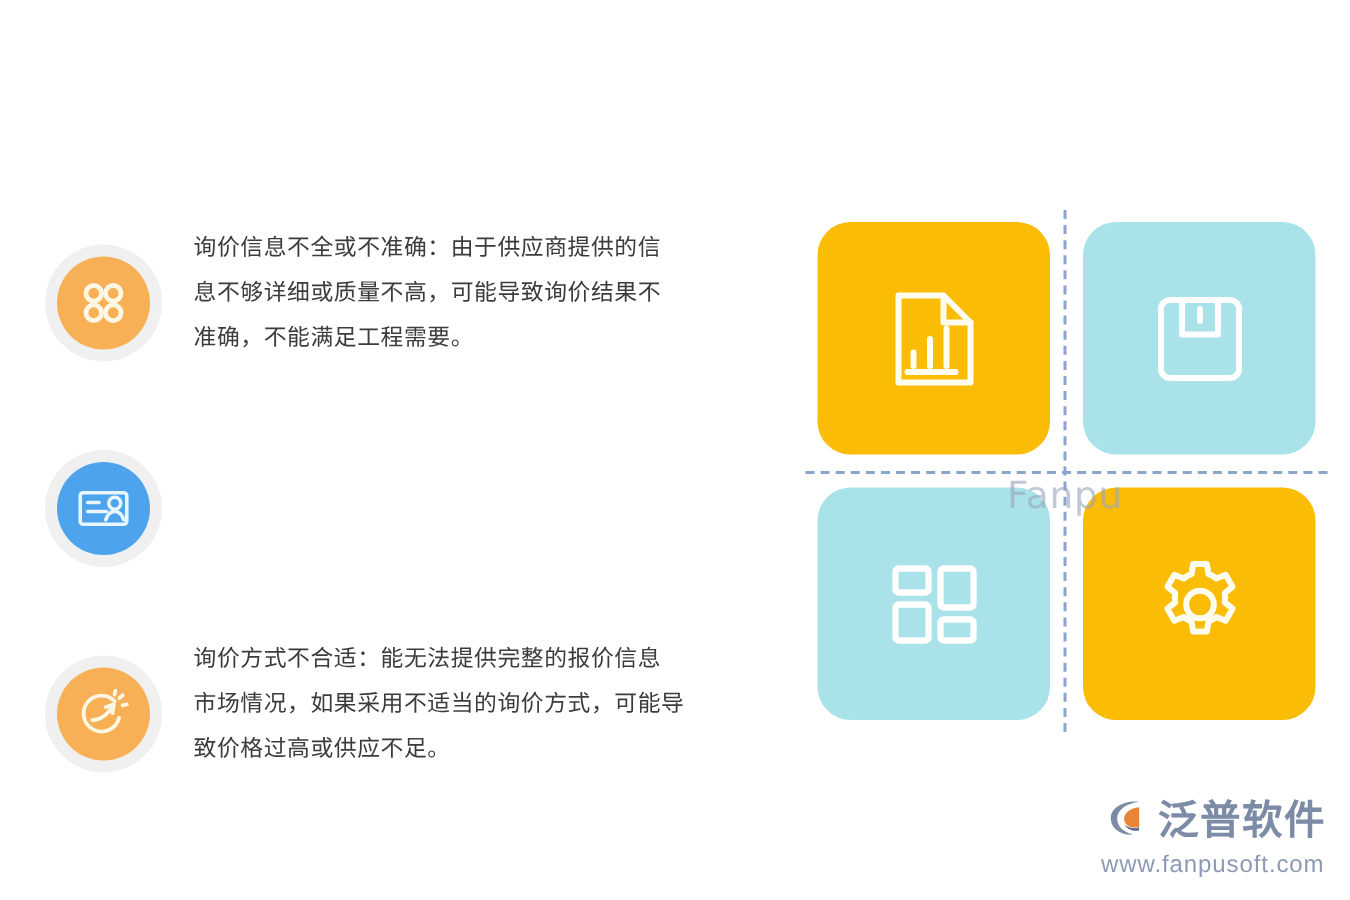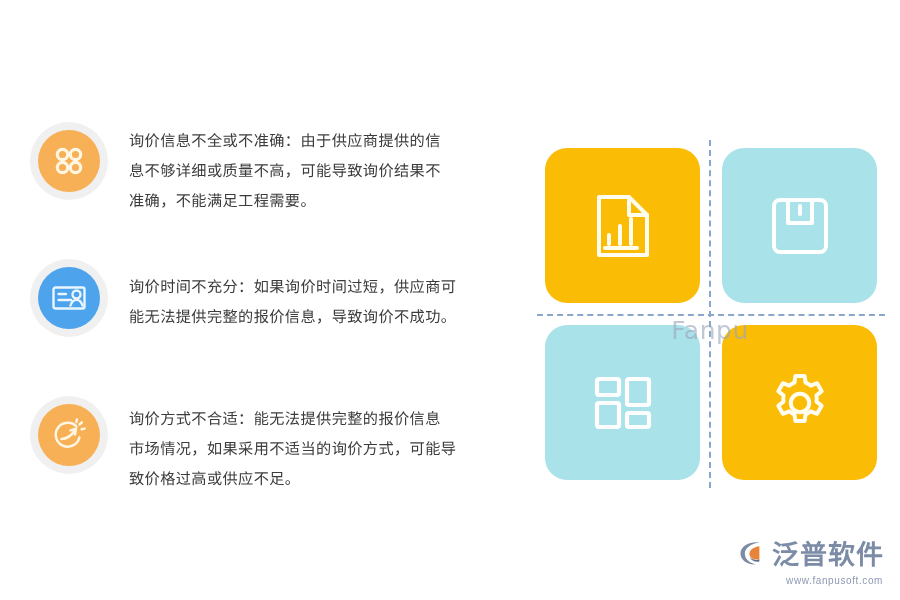--- a/index.html
+++ b/index.html
@@ -24,21 +24,21 @@
 
   
   .bullet-list {
     position: absolute;
     left: 0;
     top: 104px;
     width: 520px;
   }
   .bullet-row {
     display: flex;
-    align-items: flex-start;
+    align-items: flex-end;
     height: 137px;
   }
   .bullet-badge {
     flex: 0 0 auto;
     width: 78px;
     height: 78px;
     margin-left: 30px;
     margin-top: 18px;
     border-radius: 50%;
     background: #f0f0f0;
@@ -148,21 +148,21 @@
   .brand-mark { margin-right: 5px; }
   .brand-name {
     color: #7c8ba6;
     font-size: 27px;
     font-weight: bold;
     letter-spacing: 1px;
     line-height: 1;
   }
   .brand-url {
     color: #8d9ab3;
-    font-size: 10px;
+    font-size: 16px;
     letter-spacing: .6px;
     margin-top: 3px;
     margin-right: 1px;
   }
 </style>
 </head>
 <body>
 
 <div id="stage">
 
@@ -193,22 +193,20 @@
             <g fill="none" stroke="#eaf6ff" stroke-width="2.4" stroke-linecap="round" stroke-linejoin="round">
               <path d="M4.5 5.5 H31.5 a2 2 0 0 1 2 2 V24.5 a2 2 0 0 1 -2 2 H4.5 a2 2 0 0 1 -2 -2 V7.5 a2 2 0 0 1 2 -2 Z"></path>
               <path d="M7.5 12 H15"></path>
               <path d="M7.5 18 H20"></path>
               <circle cx="25.5" cy="12.5" r="4"></circle>
               <path d="M19.5 23.5 c1.3 -4.1 4.1 -5.6 6 -5.6 c1.9 0 4.7 1.5 6 5.6"></path>
             </g>
           </svg>
         </div>
       </div>
-      <div class="bullet-text">询价时间不充分：如果询价时间过短，供应商可
-能无法提供完整的报价信息，导致询价不成功。</div>
     </div>
 
     <div class="bullet-row r3">
       <div class="bullet-badge">
         <div class="disc orange">
           <svg width="36" height="36" viewBox="0 0 36 36" aria-hidden="true">
             <g fill="none" stroke="#fff6e4" stroke-width="2.5" stroke-linecap="round" stroke-linejoin="round">
               <path d="M25.5 9.5 A12 12 0 1 0 28.4 20.5"></path>
               <path d="M10.5 22 C15 22 20 19.5 24.5 12.5"></path>
               <path d="M19.5 13.4 L25 11.6 L24 17.4"></path>

